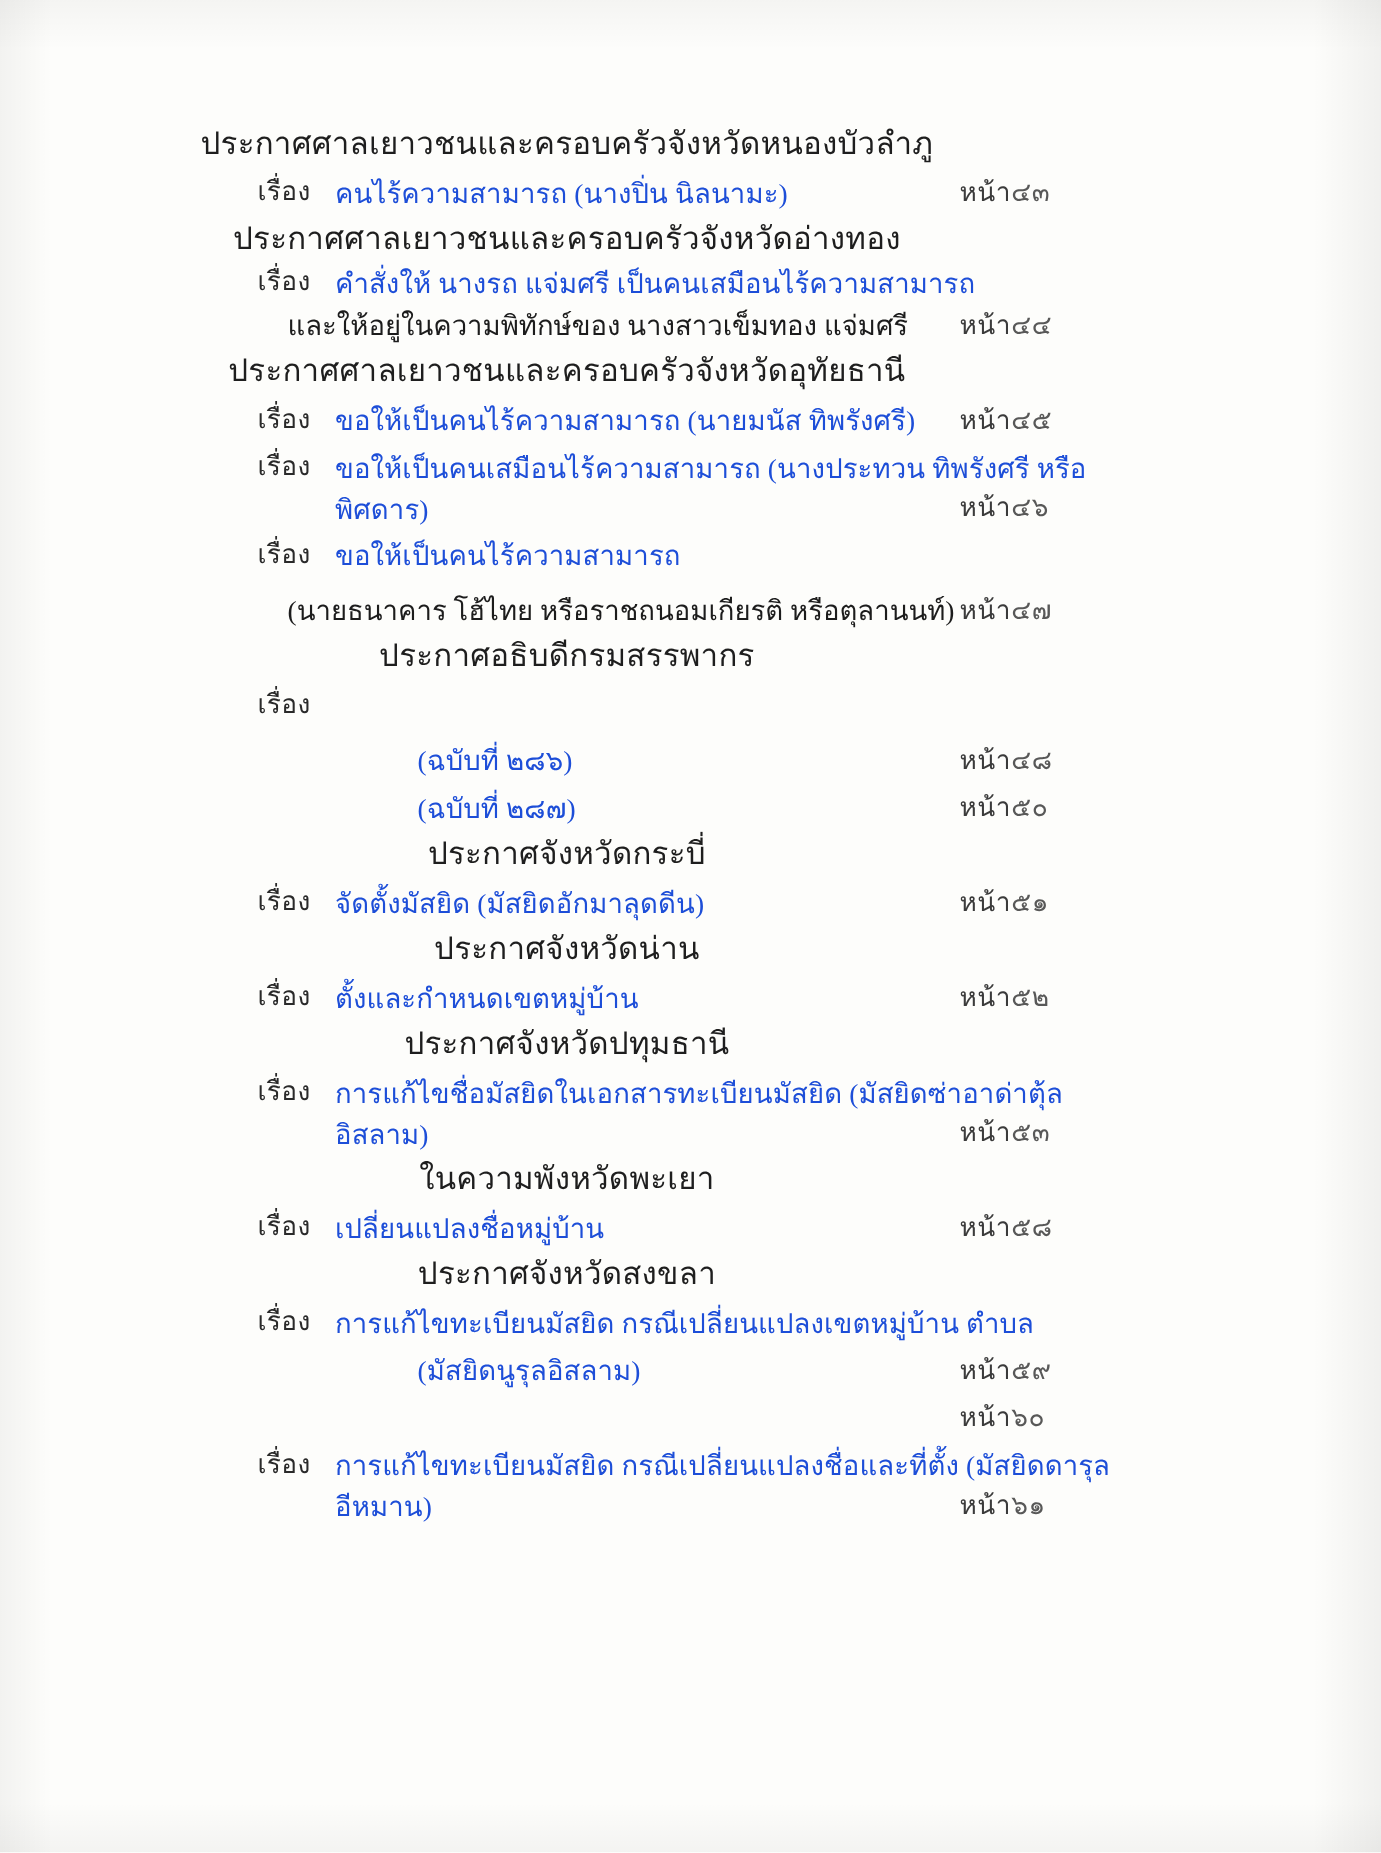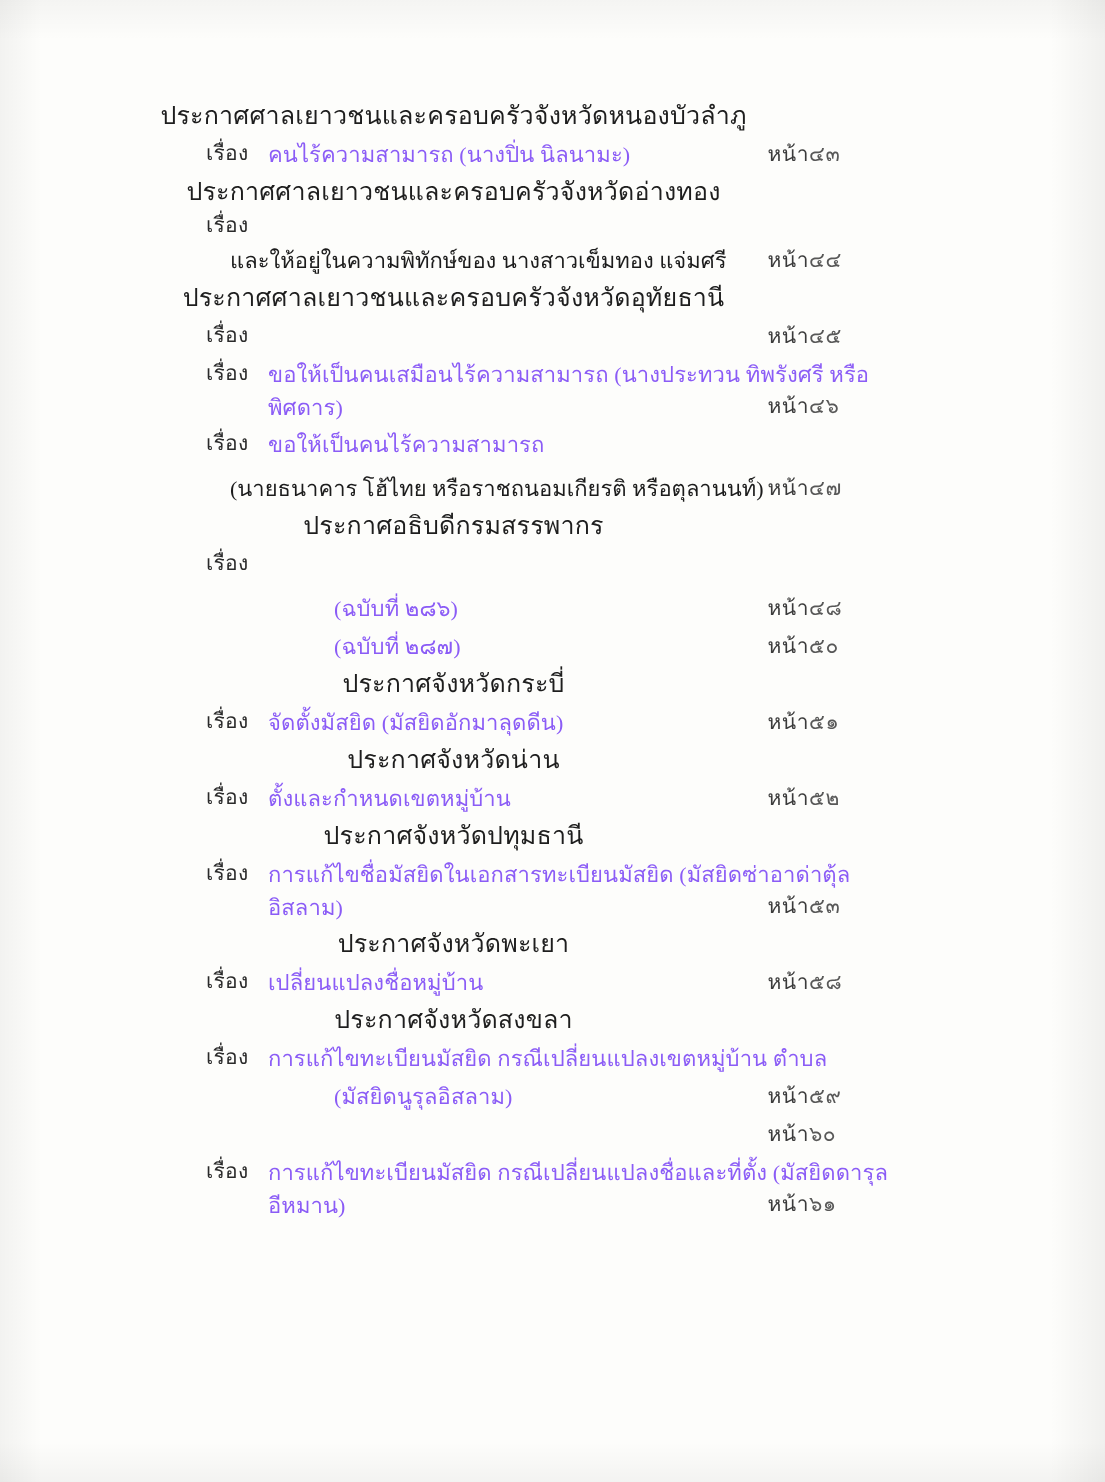--- a/index.html
+++ b/index.html
@@ -66,21 +66,21 @@
     font-size: 21px;
     color: #2a2a2a;
     width: 62px;
     flex: 0 0 62px;
     line-height: 1.5;
     letter-spacing: 0.3px;
   }
   .title {
     font-size: 22px;
     line-height: 1.5;
-    color: #8b5cf6;
+    color: #1d4ed8;
     flex: 1 1 auto;
     padding-right: 10px;
     letter-spacing: 0.1px;
   }
   .title.indent { padding-left: 66px; }
   .cont {
     padding-left: 230px;
     font-size: 22px;
     line-height: 1.5;
     color: #1c1c1c;
@@ -118,32 +118,34 @@
       <div class="title">คนไร้ความสามารถ (นางปิ่น  นิลนามะ)</div>
       <div class="pageno">
         <span class="pw">หน้า</span>
         <span class="pn">๔๓</span>
       </div>
     </div>
 
     <div class="heading">ประกาศศาลเยาวชนและครอบครัวจังหวัดอ่างทอง</div>
     <div class="entry tight">
       <div class="label">เรื่อง</div>
+      <div class="title">คำสั่งให้  นางรถ  แจ่มศรี  เป็นคนเสมือนไร้ความสามารถ</div>
     </div>
     <div class="row">
       <div class="cont">และให้อยู่ในความพิทักษ์ของ  นางสาวเข็มทอง  แจ่มศรี</div>
       <div class="pageno">
         <span class="pw">หน้า</span>
         <span class="pn">๔๔</span>
       </div>
     </div>
 
     <div class="heading">ประกาศศาลเยาวชนและครอบครัวจังหวัดอุทัยธานี</div>
     <div class="entry">
       <div class="label">เรื่อง</div>
+      <div class="title">ขอให้เป็นคนไร้ความสามารถ (นายมนัส  ทิพรังศรี)</div>
       <div class="pageno">
         <span class="pw">หน้า</span>
         <span class="pn">๔๕</span>
       </div>
     </div>
     <div class="entry">
       <div class="label">เรื่อง</div>
       <div class="title">ขอให้เป็นคนเสมือนไร้ความสามารถ (นางประทวน  ทิพรังศรี  หรือพิศดาร)</div>
       <div class="pageno">
         <span class="pw">หน้า</span>
@@ -208,21 +210,21 @@
     <div class="heading">ประกาศจังหวัดปทุมธานี</div>
     <div class="entry">
       <div class="label">เรื่อง</div>
       <div class="title">การแก้ไขชื่อมัสยิดในเอกสารทะเบียนมัสยิด  (มัสยิดซ่าอาด่าตุ้ลอิสลาม)</div>
       <div class="pageno">
         <span class="pw">หน้า</span>
         <span class="pn">๕๓</span>
       </div>
     </div>
 
-    <div class="heading">ประกาศจังหวัดพะเยา</div>
+    <div class="heading">ในความพังหวัดพะเยา</div>
     <div class="entry">
       <div class="label">เรื่อง</div>
       <div class="title">เปลี่ยนแปลงชื่อหมู่บ้าน</div>
       <div class="pageno">
         <span class="pw">หน้า</span>
         <span class="pn">๕๘</span>
       </div>
     </div>
 
     <div class="heading">ประกาศจังหวัดสงขลา</div>

